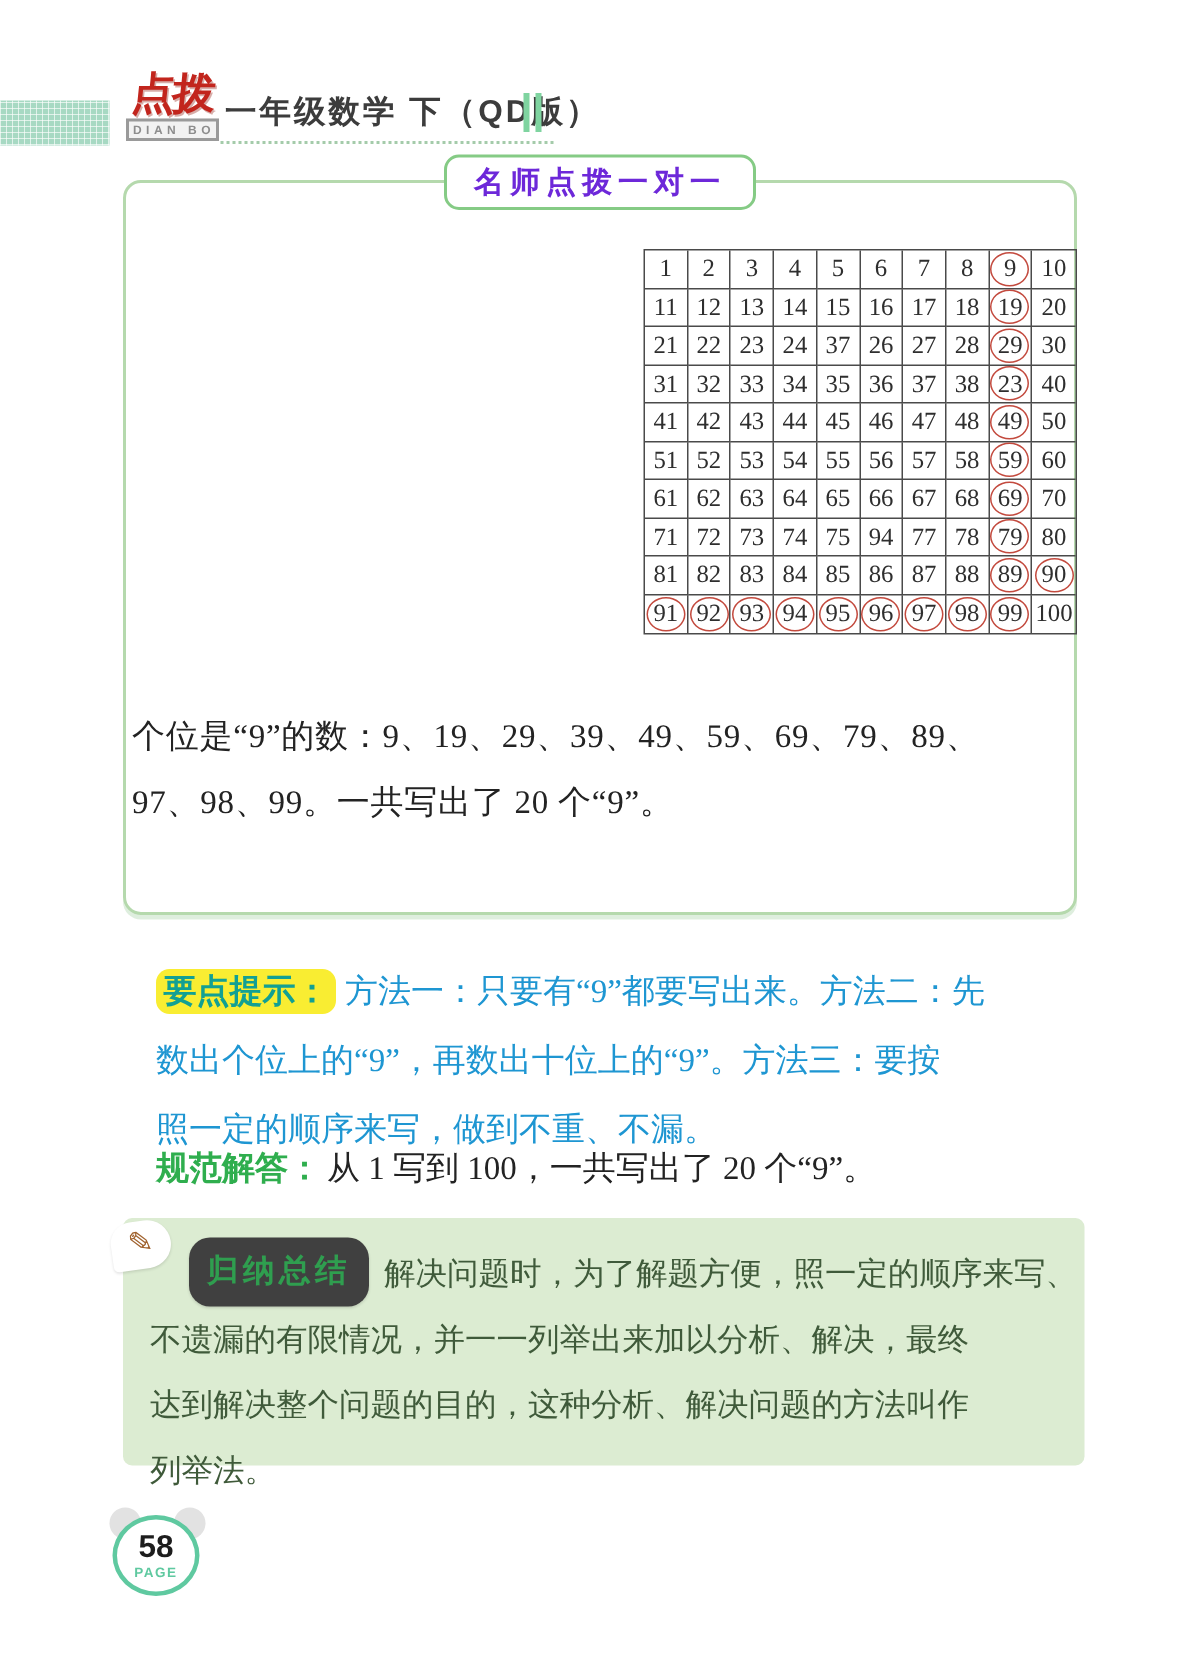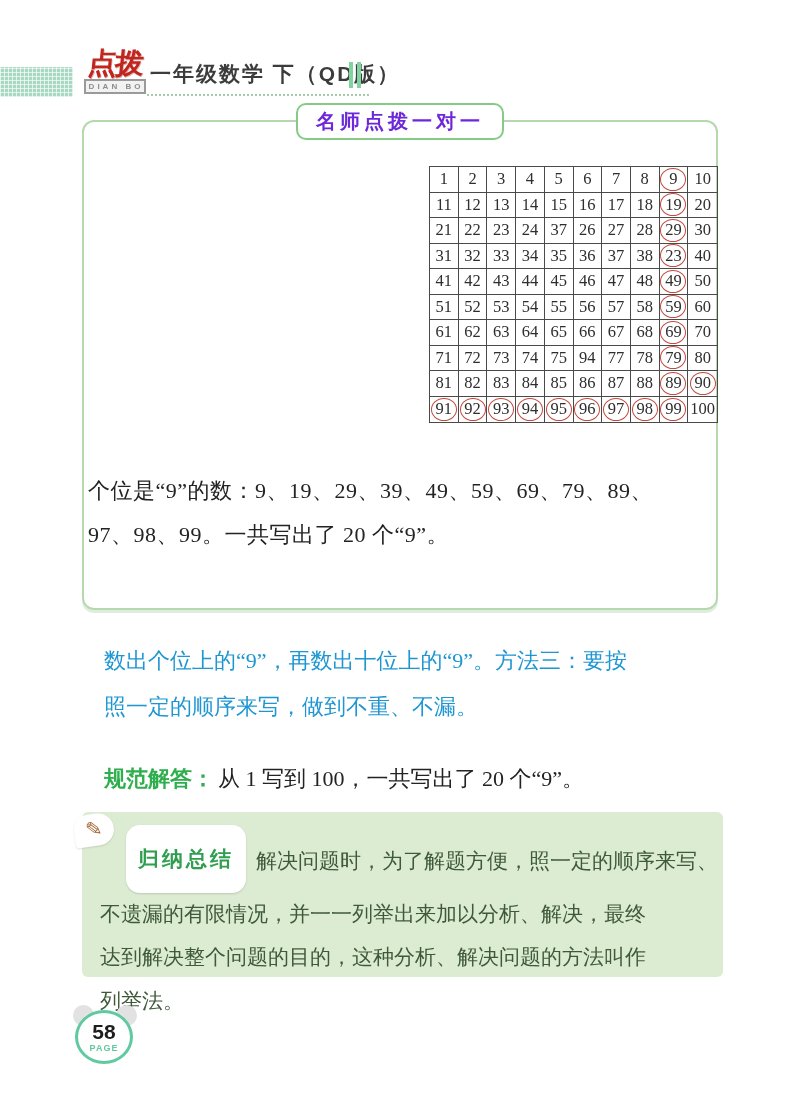--- a/index.html
+++ b/index.html
@@ -86,21 +86,21 @@
     font-size:21px; color:#3f5a3a; line-height:43.5px;
   }
   .pencil-icon {
     position:absolute; left:-8px; top:2px; width:40px; height:32px;
     background:#ffffff; border-radius:16px 18px 18px 4px;
     display:flex; align-items:center; justify-content:center;
     font-size:20px; color:#a0622d; transform:rotate(-8deg);
     box-shadow:0 1px 2px rgba(0,0,0,.12);
   }
   .summary-label {
-    display:inline-block; background:#ffffff; border-radius:14px; padding:12px 12px;
+    display:inline-block; background:#404040; border-radius:14px; padding:1px 12px;
     font-family:"Liberation Sans",sans-serif; font-weight:bold; font-size:21px;
     color:#2f9e4f; letter-spacing:3px; margin:0 10px 0 26px; vertical-align:2px;
     box-shadow:0 1px 2px rgba(0,0,0,.15);
   }
   .summary-line { display:block; white-space:nowrap; }
   
   .page-badge { position:absolute; left:72px; top:1002px; width:68px; height:66px; }
   .ear { position:absolute; width:21px; height:21px; border-radius:50%; background:#e2e2e2; top:3px; }
   .ear.left { left:1px; } .ear.right { right:3px; }
   .head {
@@ -230,20 +230,21 @@
       <div class="cell circled">99</div>
       <div class="cell">100</div>
     </div>
   <div class="bottom-lines">
     <span>个位是“9”的数：9、19、29、39、49、59、69、79、89、</span>
     <span>97、98、99。一共写出了 20 个“9”。</span>
   </div>
 </div>
 
 <div class="keypoints">
+  <span class="kp-line"><span class="kp-label">要点提示：</span><span>方法一：只要有“9”都要写出来。方法二：先</span></span>
   <span class="kp-line">数出个位上的“9”，再数出十位上的“9”。方法三：要按</span>
   <span class="kp-line">照一定的顺序来写，做到不重、不漏。</span>
 </div>
 
 <div class="standard">
   <span class="std-label">规范解答：</span><span>从 1 写到 100，一共写出了 20 个“9”。</span>
 </div>
 
 <div class="summary-box">
   <div class="pencil-icon">✎</div>

